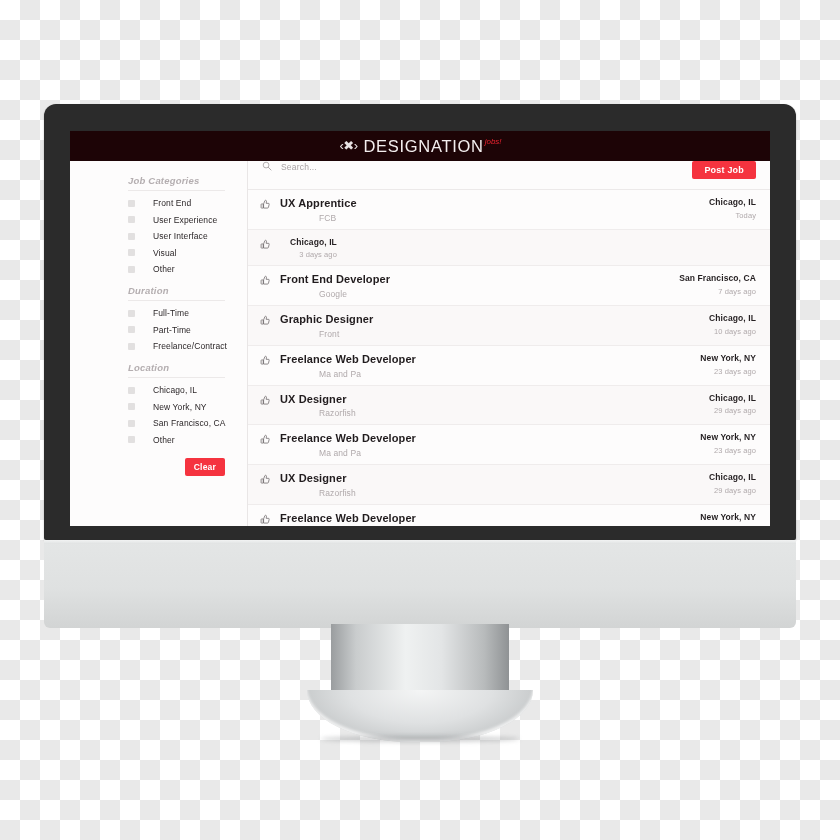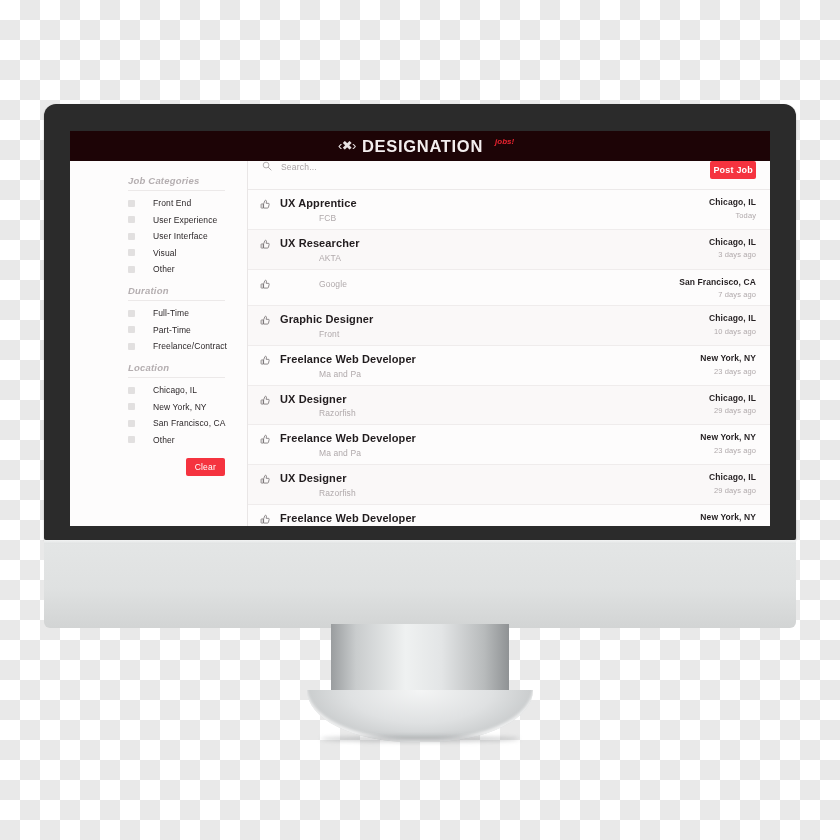--- a/index.html
+++ b/index.html
@@ -58,24 +58,24 @@
   .topbar{
     height:30px;background:#1d0406;
     display:flex;align-items:center;justify-content:center;
     position:relative;
   }
   .logo{
     display:flex;align-items:flex-start;
     color:#f3eeee;font-size:16.5px;letter-spacing:.7px;font-weight:400;
   }
   .logo-mark{font-size:13px;margin-right:6px;letter-spacing:-.5px;opacity:.95;position:relative;top:1px;}
-  .logo-word{font-weight:700;}
+  .logo-word{font-weight:400;}
   .logo-sup{
-    color:#e8232f;font-size:8px;font-style:italic;font-weight:700;
-    position:relative;top:0px;left:12px;letter-spacing:0;
+    color:#e8232f;font-size:8px;font-style:italic;font-weight:400;
+    position:relative;top:0px;left:1px;letter-spacing:0;
   }
 
   .app{display:flex;height:365px;background:#fdfcfc;}
 
   
   .sidebar{
     width:178px;flex:none;padding:14px 0 0 58px;box-sizing:border-box;
     border-right:1px solid #e9e6e6;
     background:#fdfcfc;
   }
@@ -86,41 +86,41 @@
   .filter-rule{height:1px;background:#ece9e9;margin:0 22px 7px 0;}
   .check-row{display:flex;align-items:center;margin:0 0 6.5px 0;gap:12px;}
   .cbox{
     width:7px;height:7px;background:#e2e0e0;flex:none;margin-right:6px;
     border-radius:1px;
   }
   .check-label{font-size:8.5px;color:#2c2729;letter-spacing:.1px;}
   .grp{margin-bottom:11px;}
   .clear-wrap{margin:13px 22px 0 0;display:flex;justify-content:flex-end;}
   .clear-btn{
-    background:#f5333f;color:#fff;font-size:8.5px;font-weight:400;
+    background:#f5333f;color:#fff;font-size:8.5px;font-weight:700;
     padding:4px 9px;border:0;border-radius:2px;letter-spacing:.2px;cursor:pointer;
   }
 
   
   .content{flex:1;min-width:0;background:#fdfcfc;}
   .searchbar{
     display:flex;align-items:flex-start;height:28px;
     padding:0 14px 0 14px;border-bottom:1px solid #ece9e9;
     position:relative;
   }
   .search-icon{width:10px;height:10px;flex:none;margin-right:7px;opacity:.55;}
   .search-input{
     border:0;outline:0;background:transparent;flex:1;
     font-family:"Liberation Sans", sans-serif;
     font-size:8.5px;color:#8b8587;letter-spacing:.2px;
   }
   .search-input::placeholder{color:#a8a2a4;}
   .post-btn{
     background:#f5333f;color:#fff;border:0;border-radius:2px;
-    font-size:9px;font-weight:700;padding:4px 3px;cursor:pointer;
+    font-size:9px;font-weight:700;padding:4px 12px;cursor:pointer;
     letter-spacing:.2px;font-family:"Liberation Sans", sans-serif;
   }
 
   .joblist{}
   .job-row{
     display:flex;align-items:flex-start;
     padding:7px 14px 6px 12px;
     border-bottom:1px solid #efecec;
   }
   .job-row:nth-child(even){background:#faf8f8;}
@@ -242,35 +242,32 @@
                 <div class="job-meta">
                   <div class="job-loc">Chicago, IL</div>
                   <div class="job-age">Today</div>
                 </div>
               </div>
               <div class="job-row">
                 <svg class="thumb-icon" viewBox="0 0 16 16">
                   <path d="M5.2 7.2 L7.1 2.4 a1.3 1.3 0 0 1 2.3 1 L9 6.3 h3.1 a1.2 1.2 0 0 1 1.2 1.5 l-1 4.3 a1.5 1.5 0 0 1 -1.5 1.1 H5.2 Z" fill="none" stroke="#3a3436" stroke-width="1.1" stroke-linejoin="round"></path>
                   <rect x="1.6" y="7.2" width="3.1" height="6" rx=".7" fill="none" stroke="#3a3436" stroke-width="1.1"></rect>
                 </svg>
-                <div class="job-main">
-                  <div class="job-title">UX Researcher</div>
-                  <div class="job-company">AKTA</div>
-                </div>
                 <div class="job-meta">
                   <div class="job-loc">Chicago, IL</div>
                   <div class="job-age">3 days ago</div>
                 </div>
               </div>
               <div class="job-row">
                 <svg class="thumb-icon" viewBox="0 0 16 16">
                   <path d="M5.2 7.2 L7.1 2.4 a1.3 1.3 0 0 1 2.3 1 L9 6.3 h3.1 a1.2 1.2 0 0 1 1.2 1.5 l-1 4.3 a1.5 1.5 0 0 1 -1.5 1.1 H5.2 Z" fill="none" stroke="#3a3436" stroke-width="1.1" stroke-linejoin="round"></path>
                   <rect x="1.6" y="7.2" width="3.1" height="6" rx=".7" fill="none" stroke="#3a3436" stroke-width="1.1"></rect>
                 </svg>
                 <div class="job-main">
+                  <div class="job-title">Front End Developer</div>
                   <div class="job-company">Google</div>
                 </div>
                 <div class="job-meta">
                   <div class="job-loc">San Francisco, CA</div>
                   <div class="job-age">7 days ago</div>
                 </div>
               </div>
               <div class="job-row">
                 <svg class="thumb-icon" viewBox="0 0 16 16">
                   <path d="M5.2 7.2 L7.1 2.4 a1.3 1.3 0 0 1 2.3 1 L9 6.3 h3.1 a1.2 1.2 0 0 1 1.2 1.5 l-1 4.3 a1.5 1.5 0 0 1 -1.5 1.1 H5.2 Z" fill="none" stroke="#3a3436" stroke-width="1.1" stroke-linejoin="round"></path>

